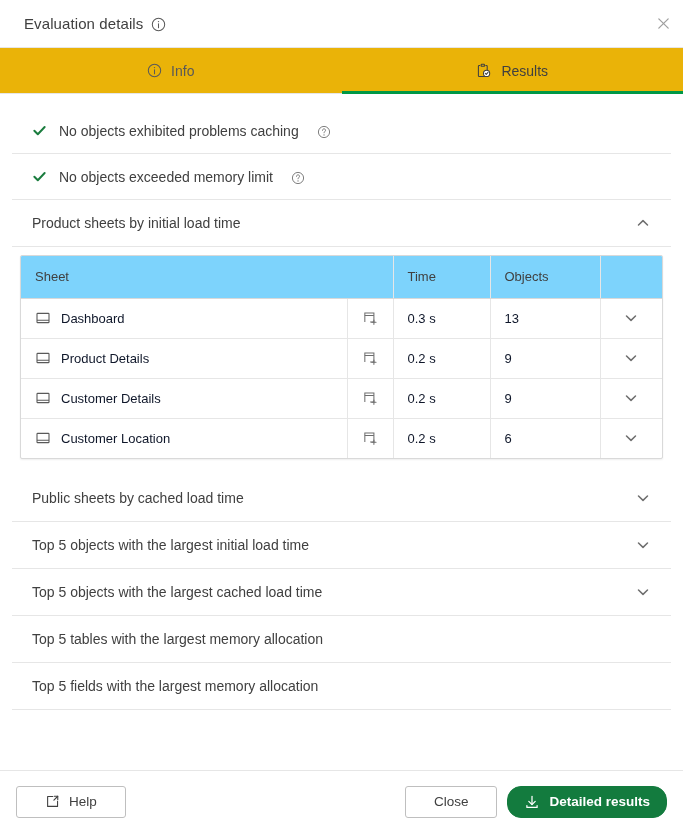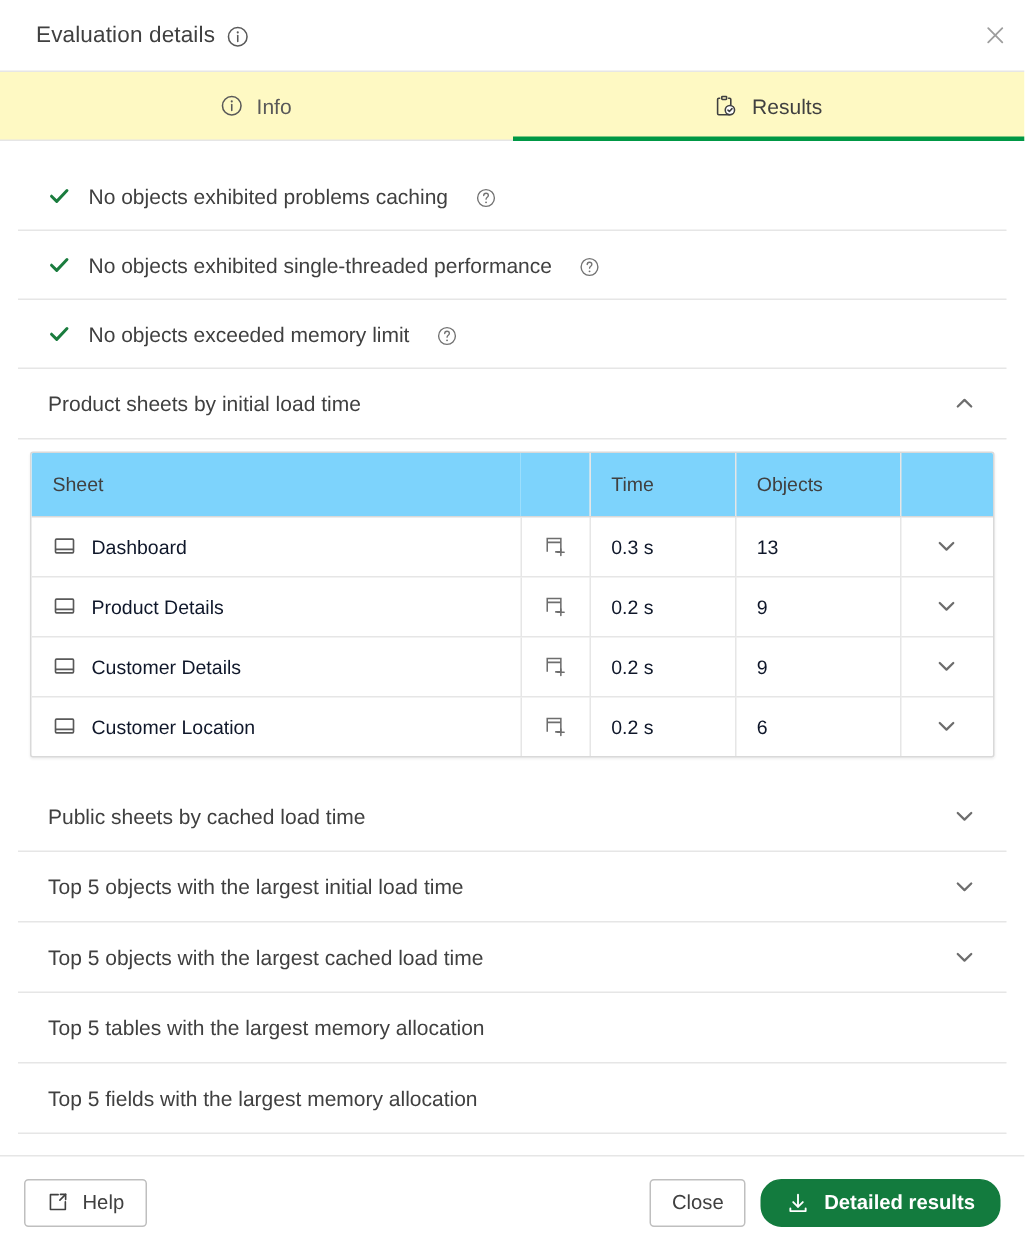--- a/index.html
+++ b/index.html
@@ -50,21 +50,21 @@
     cursor: pointer;
     border-radius: 2px;
   }
 
   
   .tabs {
     height: 46px;
     flex: 0 0 46px;
     display: flex;
     border-bottom: 1px solid #e6e6e6;
-    background: #fef9c3;
+    background: #eab308;
   }
   .tab {
     flex: 1 1 50%;
     display: flex;
     align-items: center;
     justify-content: center;
     gap: 9px;
     font-size: 14px;
     color: #595959;
     cursor: pointer;
@@ -192,21 +192,21 @@
     gap: 10px;
   }
   .btn {
     height: 32px;
     border-radius: 3px;
     font-size: 13.5px;
     display: inline-flex;
     align-items: center;
     justify-content: center;
     gap: 9px;
-    padding: 0 14px;
+    padding: 0 28px;
     cursor: pointer;
     border: 1px solid #bfbfbf;
     background: #ffffff;
     color: #404040;
     white-space: nowrap;
   }
   .btn-primary {
     background: var(--accent-dark);
     border-color: var(--accent-dark);
     color: #ffffff;
@@ -274,35 +274,20 @@
       <span class="status-text">No objects exhibited problems caching</span>
       <span class="q-ico">
         <svg width="14" height="14" viewBox="0 0 16 16" fill="none" stroke="#737373" stroke-width="1.05">
           <circle cx="8" cy="8" r="6.4"></circle>
           <path d="M6.25 6.1c0-1 .8-1.7 1.78-1.7s1.74.66 1.74 1.6c0 1.5-1.72 1.4-1.72 2.9" stroke-linecap="round"></path>
           <circle cx="8.03" cy="11.3" r=".72" fill="#737373" stroke="none"></circle>
         </svg>
       </span>
     </div>
 
-    <div class="status-row">
-      <span class="check-ico">
-        <svg width="15" height="15" viewBox="0 0 16 16" fill="none" stroke="#1a7c3e" stroke-width="2.1" stroke-linecap="round" stroke-linejoin="round">
-          <polyline points="2.5,8.3 6.2,12 13.5,4.3"></polyline>
-        </svg>
-      </span>
-      <span class="status-text">No objects exhibited single-threaded performance</span>
-      <span class="q-ico">
-        <svg width="14" height="14" viewBox="0 0 16 16" fill="none" stroke="#737373" stroke-width="1.05">
-          <circle cx="8" cy="8" r="6.4"></circle>
-          <path d="M6.25 6.1c0-1 .8-1.7 1.78-1.7s1.74.66 1.74 1.6c0 1.5-1.72 1.4-1.72 2.9" stroke-linecap="round"></path>
-          <circle cx="8.03" cy="11.3" r=".72" fill="#737373" stroke="none"></circle>
-        </svg>
-      </span>
-    </div>
 
     <div class="status-row">
       <span class="check-ico">
         <svg width="15" height="15" viewBox="0 0 16 16" fill="none" stroke="#1a7c3e" stroke-width="2.1" stroke-linecap="round" stroke-linejoin="round">
           <polyline points="2.5,8.3 6.2,12 13.5,4.3"></polyline>
         </svg>
       </span>
       <span class="status-text">No objects exceeded memory limit</span>
       <span class="q-ico">
         <svg width="14" height="14" viewBox="0 0 16 16" fill="none" stroke="#737373" stroke-width="1.05">

